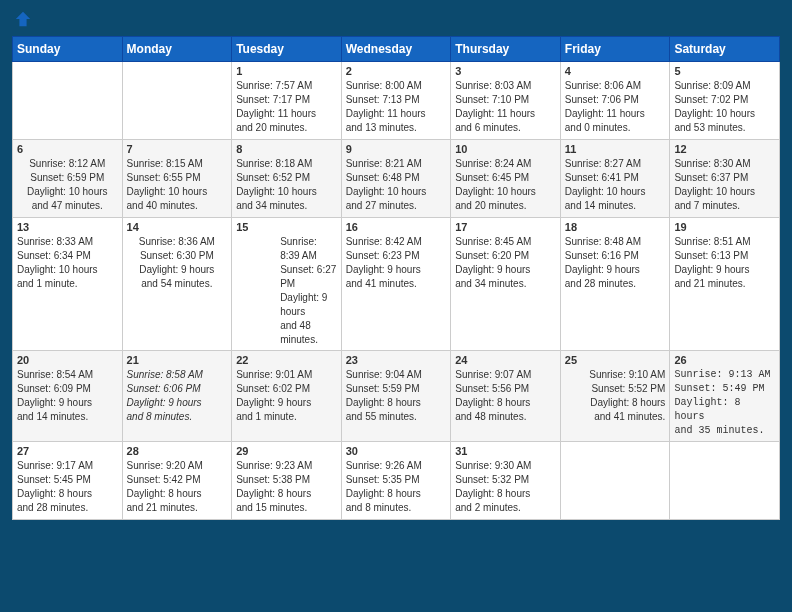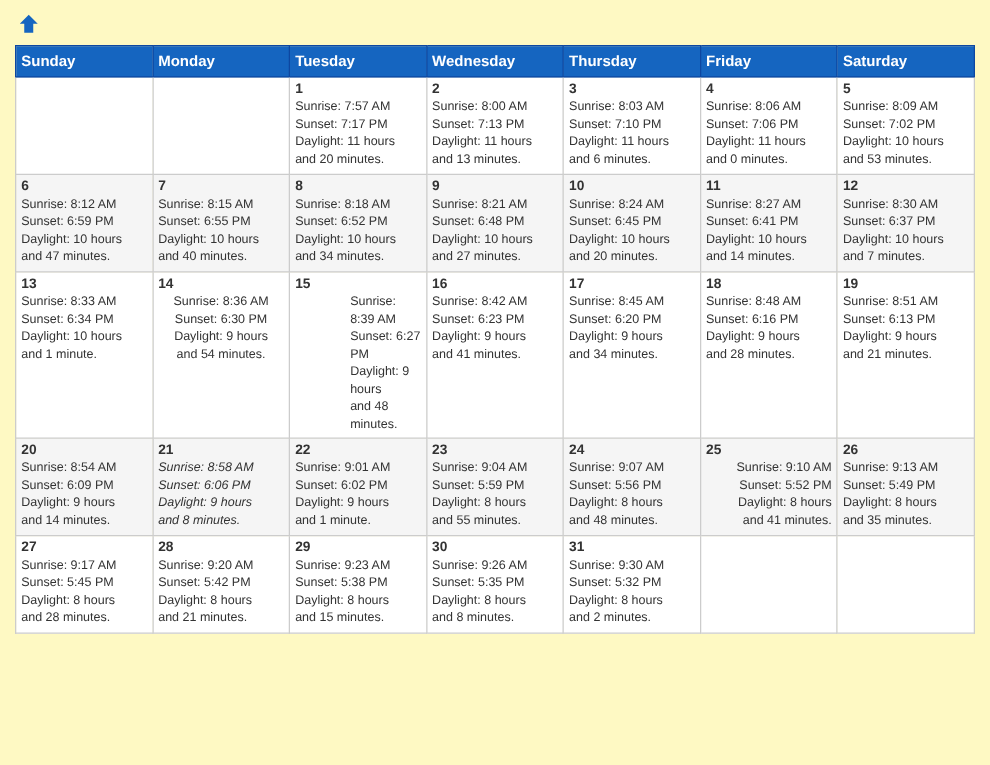--- a/index.html
+++ b/index.html
@@ -6,21 +6,21 @@
     body {
       font-family: Arial, sans-serif;
       background: #fff;
       width: 792px;
       height: 612px;
       overflow: hidden;
     }
     .container {
       width: 792px;
       min-height: 612px;
-      background: #fef9c3;
+      background: #0c4a6e;
       padding: 10px 12px 10px 12px;
     }
     .header {
       display: flex;
       justify-content: space-between;
       align-items: flex-start;
       margin-bottom: 8px;
     }
     .logo {
       display: flex;
@@ -163,21 +163,21 @@
             <span class="day-num">5</span>
             <div class="day-info" style="white-space: pre-line;">Sunrise: 8:09 AM
 Sunset: 7:02 PM
 Daylight: 10 hours
 and 53 minutes.</div>
           </td>
         </tr>
         <tr>
           <td>
             <span class="day-num">6</span>
-            <div class="day-info" style="white-space: pre-line;">Sunrise: 8:12 AM
+            <div class="day-info" style="white-space: pre-line; text-align: center;">Sunrise: 8:12 AM
 Sunset: 6:59 PM
 Daylight: 10 hours
 and 47 minutes.</div>
           </td>
           <td>
             <span class="day-num">7</span>
             <div class="day-info" style="white-space: pre-line;">Sunrise: 8:15 AM
 Sunset: 6:55 PM
 Daylight: 10 hours
 and 40 minutes.</div>
@@ -307,21 +307,21 @@
           </td>
           <td>
             <span class="day-num">25</span>
             <div class="day-info" style="white-space: pre-line; text-align: right;">Sunrise: 9:10 AM
 Sunset: 5:52 PM
 Daylight: 8 hours
 and 41 minutes.</div>
           </td>
           <td>
             <span class="day-num">26</span>
-            <div class="day-info" style="white-space: pre-line;">Sunrise: 9:13 AM
+            <div class="day-info" style="white-space: pre-line; font-family: Liberation Mono, monospace;">Sunrise: 9:13 AM
 Sunset: 5:49 PM
 Daylight: 8 hours
 and 35 minutes.</div>
           </td>
         </tr>
         <tr>
           <td>
             <span class="day-num">27</span>
             <div class="day-info" style="white-space: pre-line;">Sunrise: 9:17 AM
 Sunset: 5:45 PM

